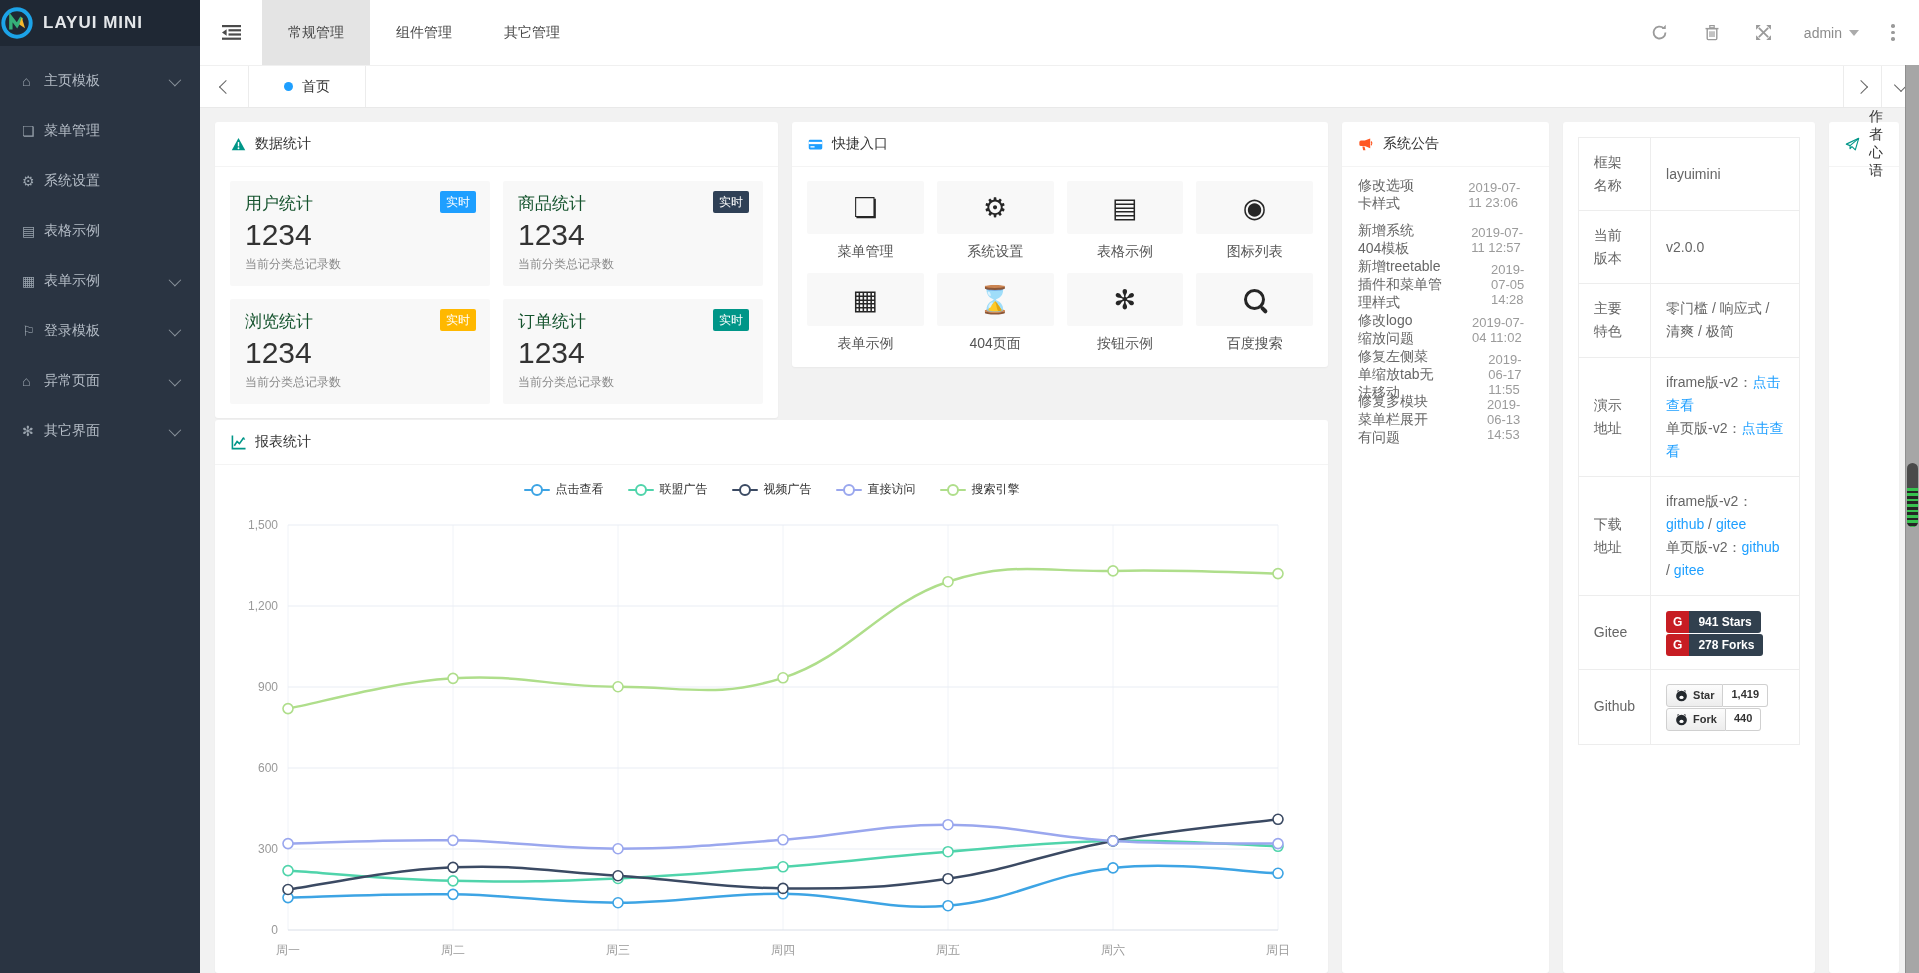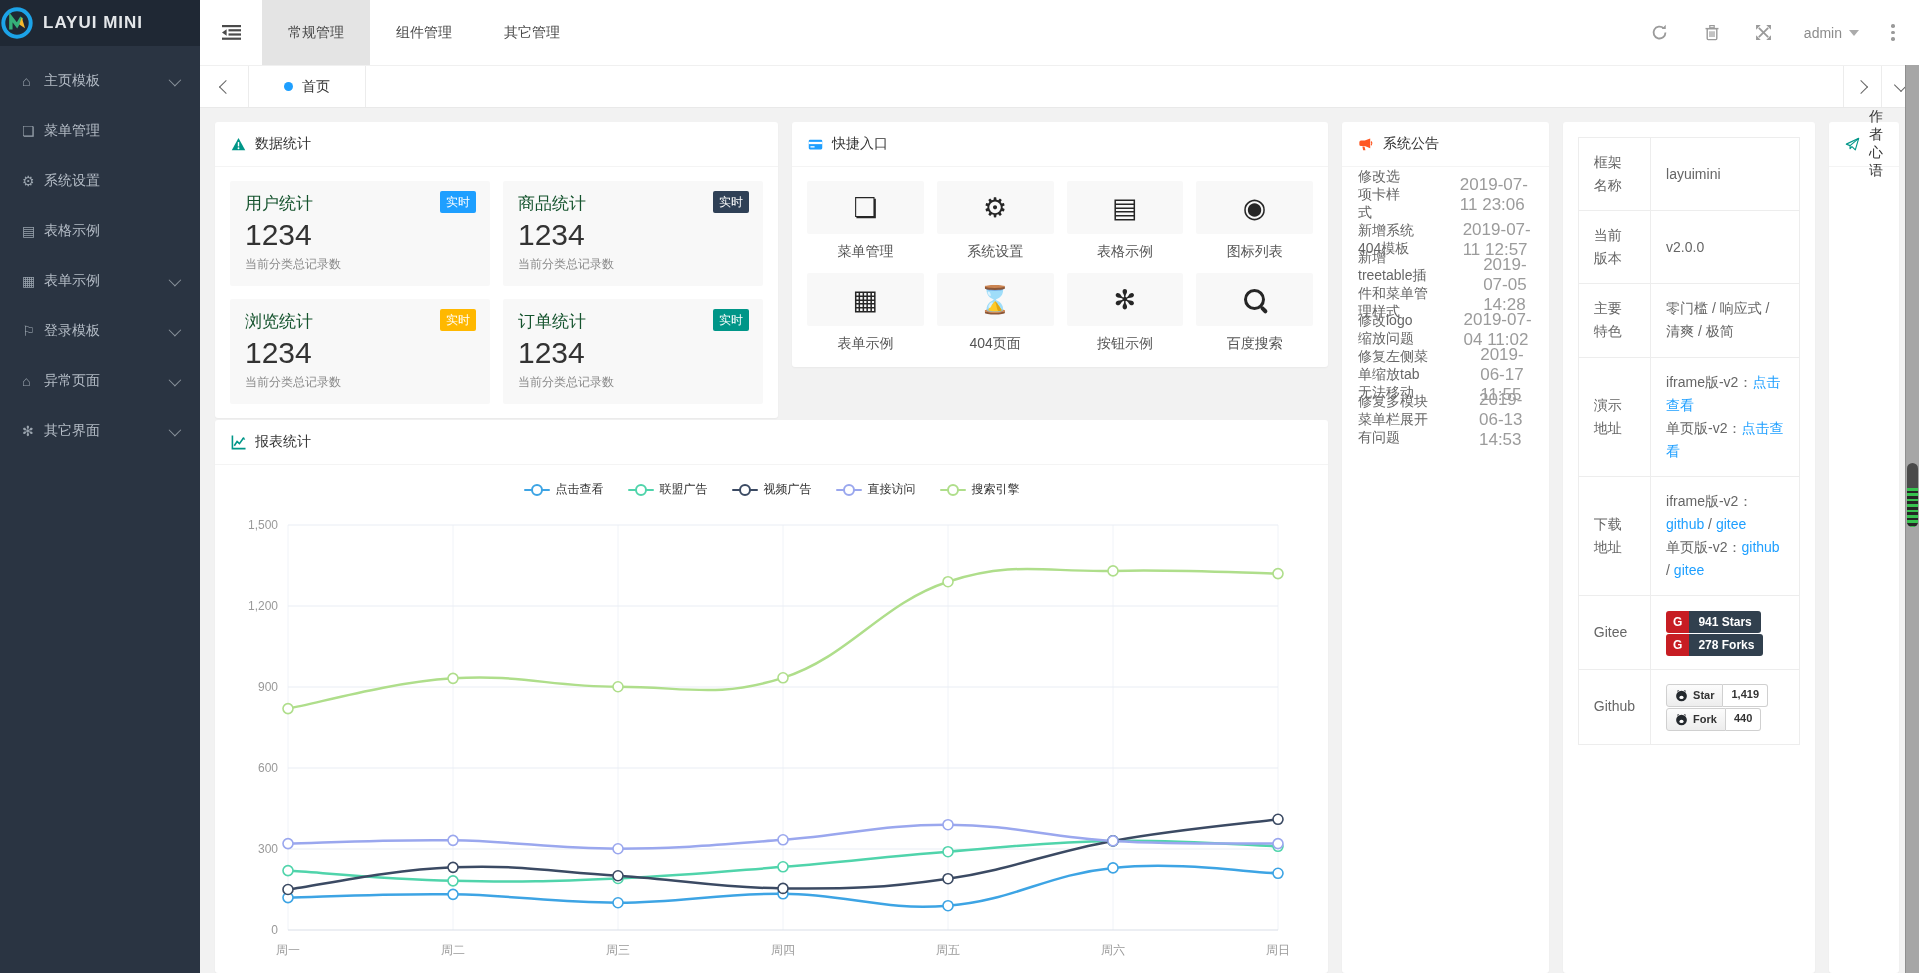--- a/index.html
+++ b/index.html
@@ -78,21 +78,21 @@
   .lg-item{display:flex;align-items:center;gap:6px;font-size:12px;color:#333;cursor:pointer;}
   .lg-marker{position:relative;width:26px;height:12px;}
   .lg-line{position:absolute;left:0;right:0;top:5px;height:2.4px;border-radius:2px;}
   .lg-dot{position:absolute;left:7px;top:0;width:8px;height:8px;border-radius:50%;background:#fff;border:2px solid;}
   #chart-svg{display:block;margin:0 auto;}
 
   
   .notice-list{padding:5px 16px 9px;}
   .notice-row{height:45px;display:flex;align-items:center;justify-content:space-between;gap:48px;}
   .notice-text{font-size:14px;color:#666;}
-  .notice-date{font-size:17px;color:#9B9B9B;}
+  .notice-date{font-size:13px;color:#9B9B9B;}
 
   
   .version-body{padding:15px;}
   table.vtab{width:100%;border-collapse:collapse;}
   table.vtab td{border:1px solid #EDEDED;font-size:14px;color:#666;padding:13px 15px;line-height:1.65;}
   td.vlabel{width:95px;color:#5F5F5F;}
   a.blue{color:#1E9FFF;text-decoration:none;cursor:pointer;}
   .gitee-badge{display:inline-flex;border-radius:3px;overflow:hidden;font-size:12px;font-weight:bold;margin-right:14px;vertical-align:middle;cursor:pointer;line-height:1;}
   .gitee-g{background:#C71D23;color:#fff;padding:5px 7px;}
   .gitee-txt{background:#31404E;color:#fff;padding:5px 9px;}

